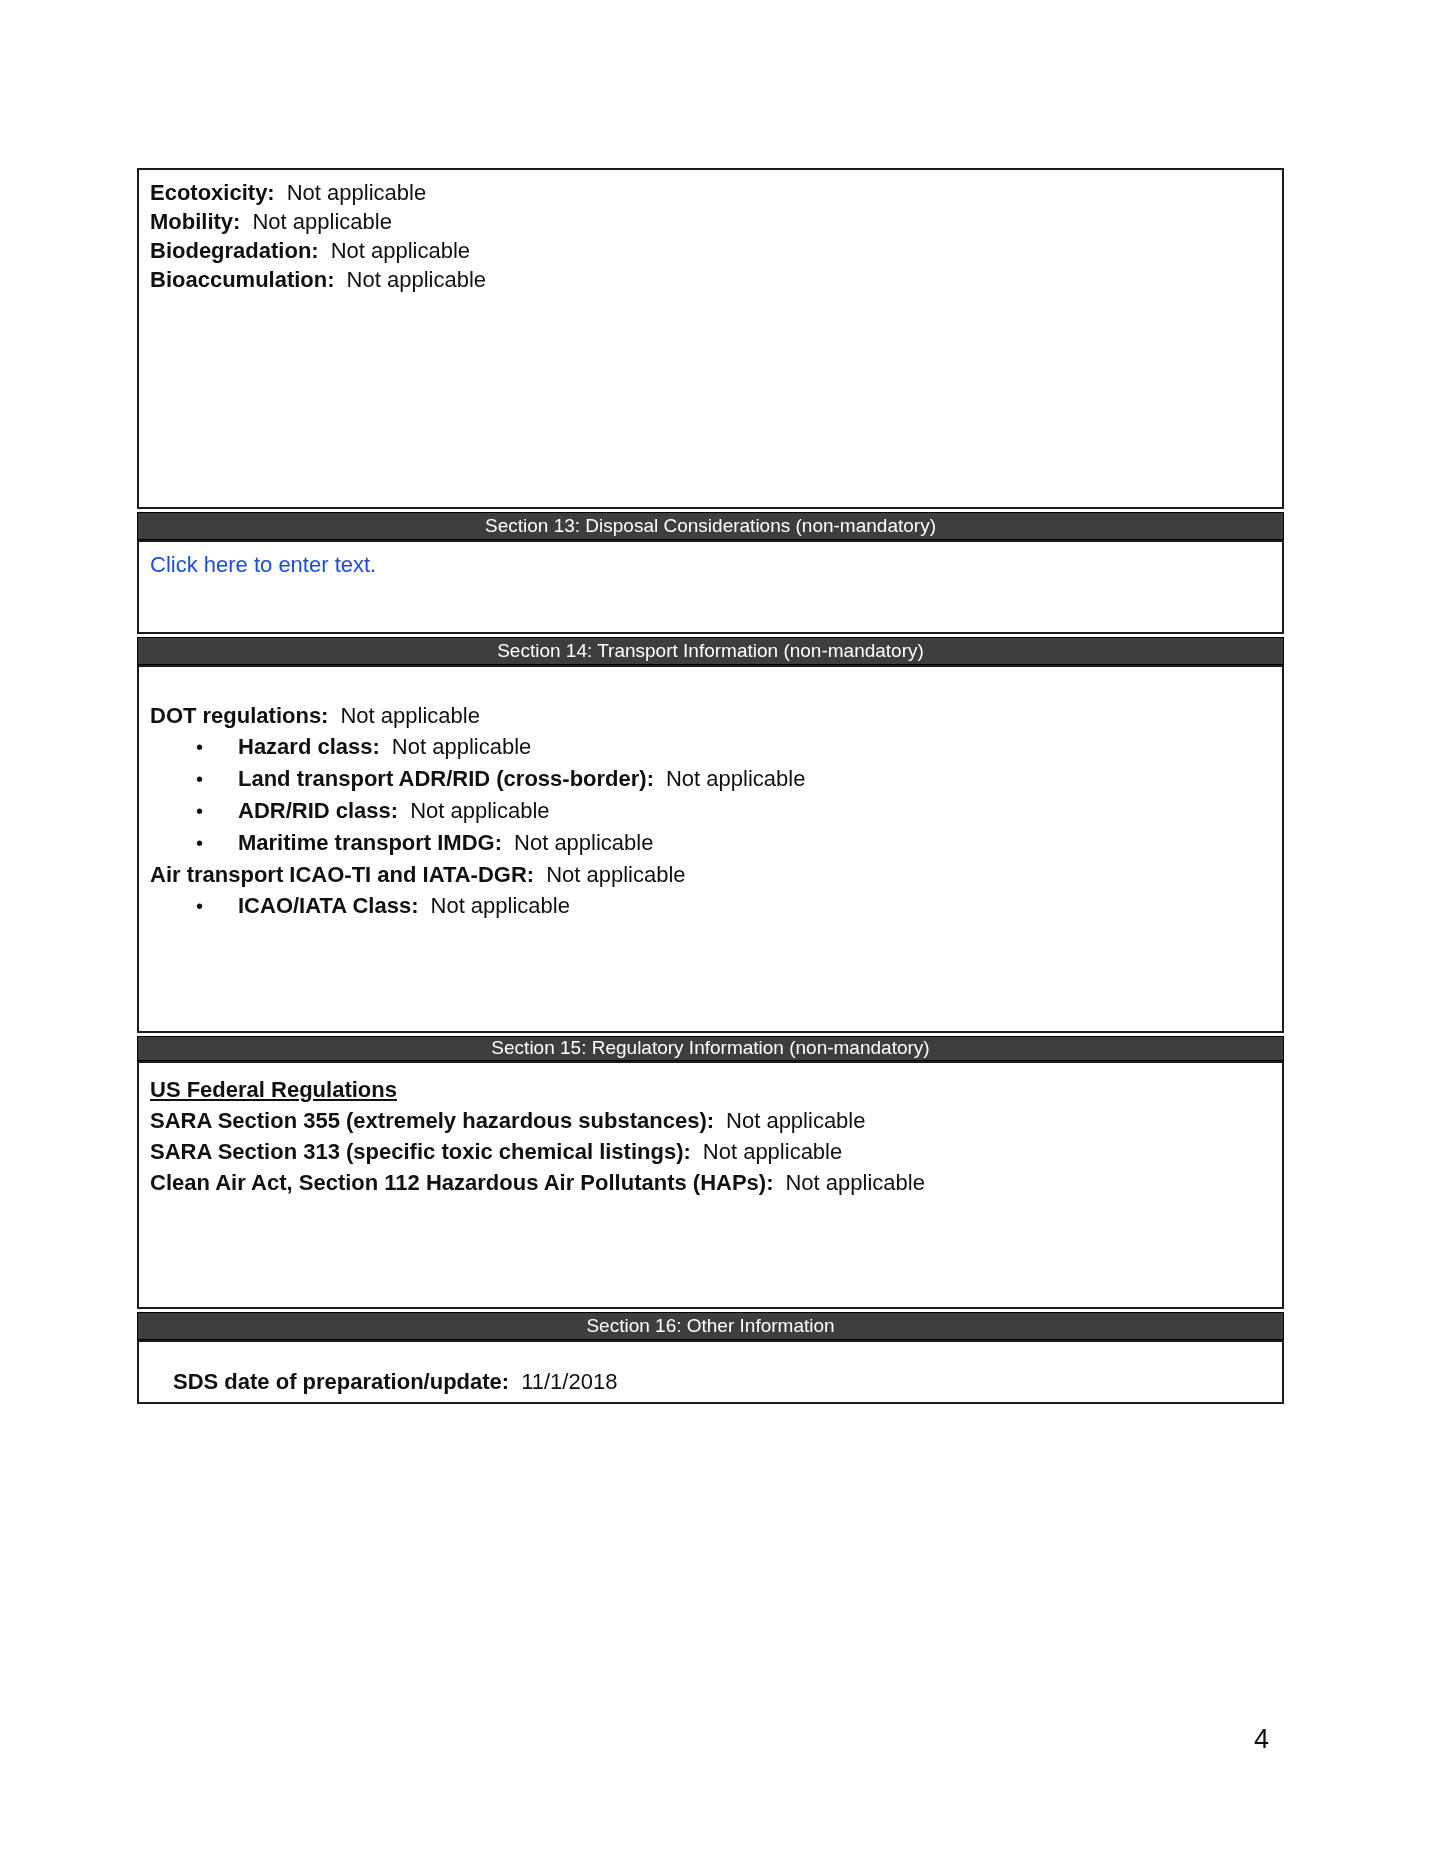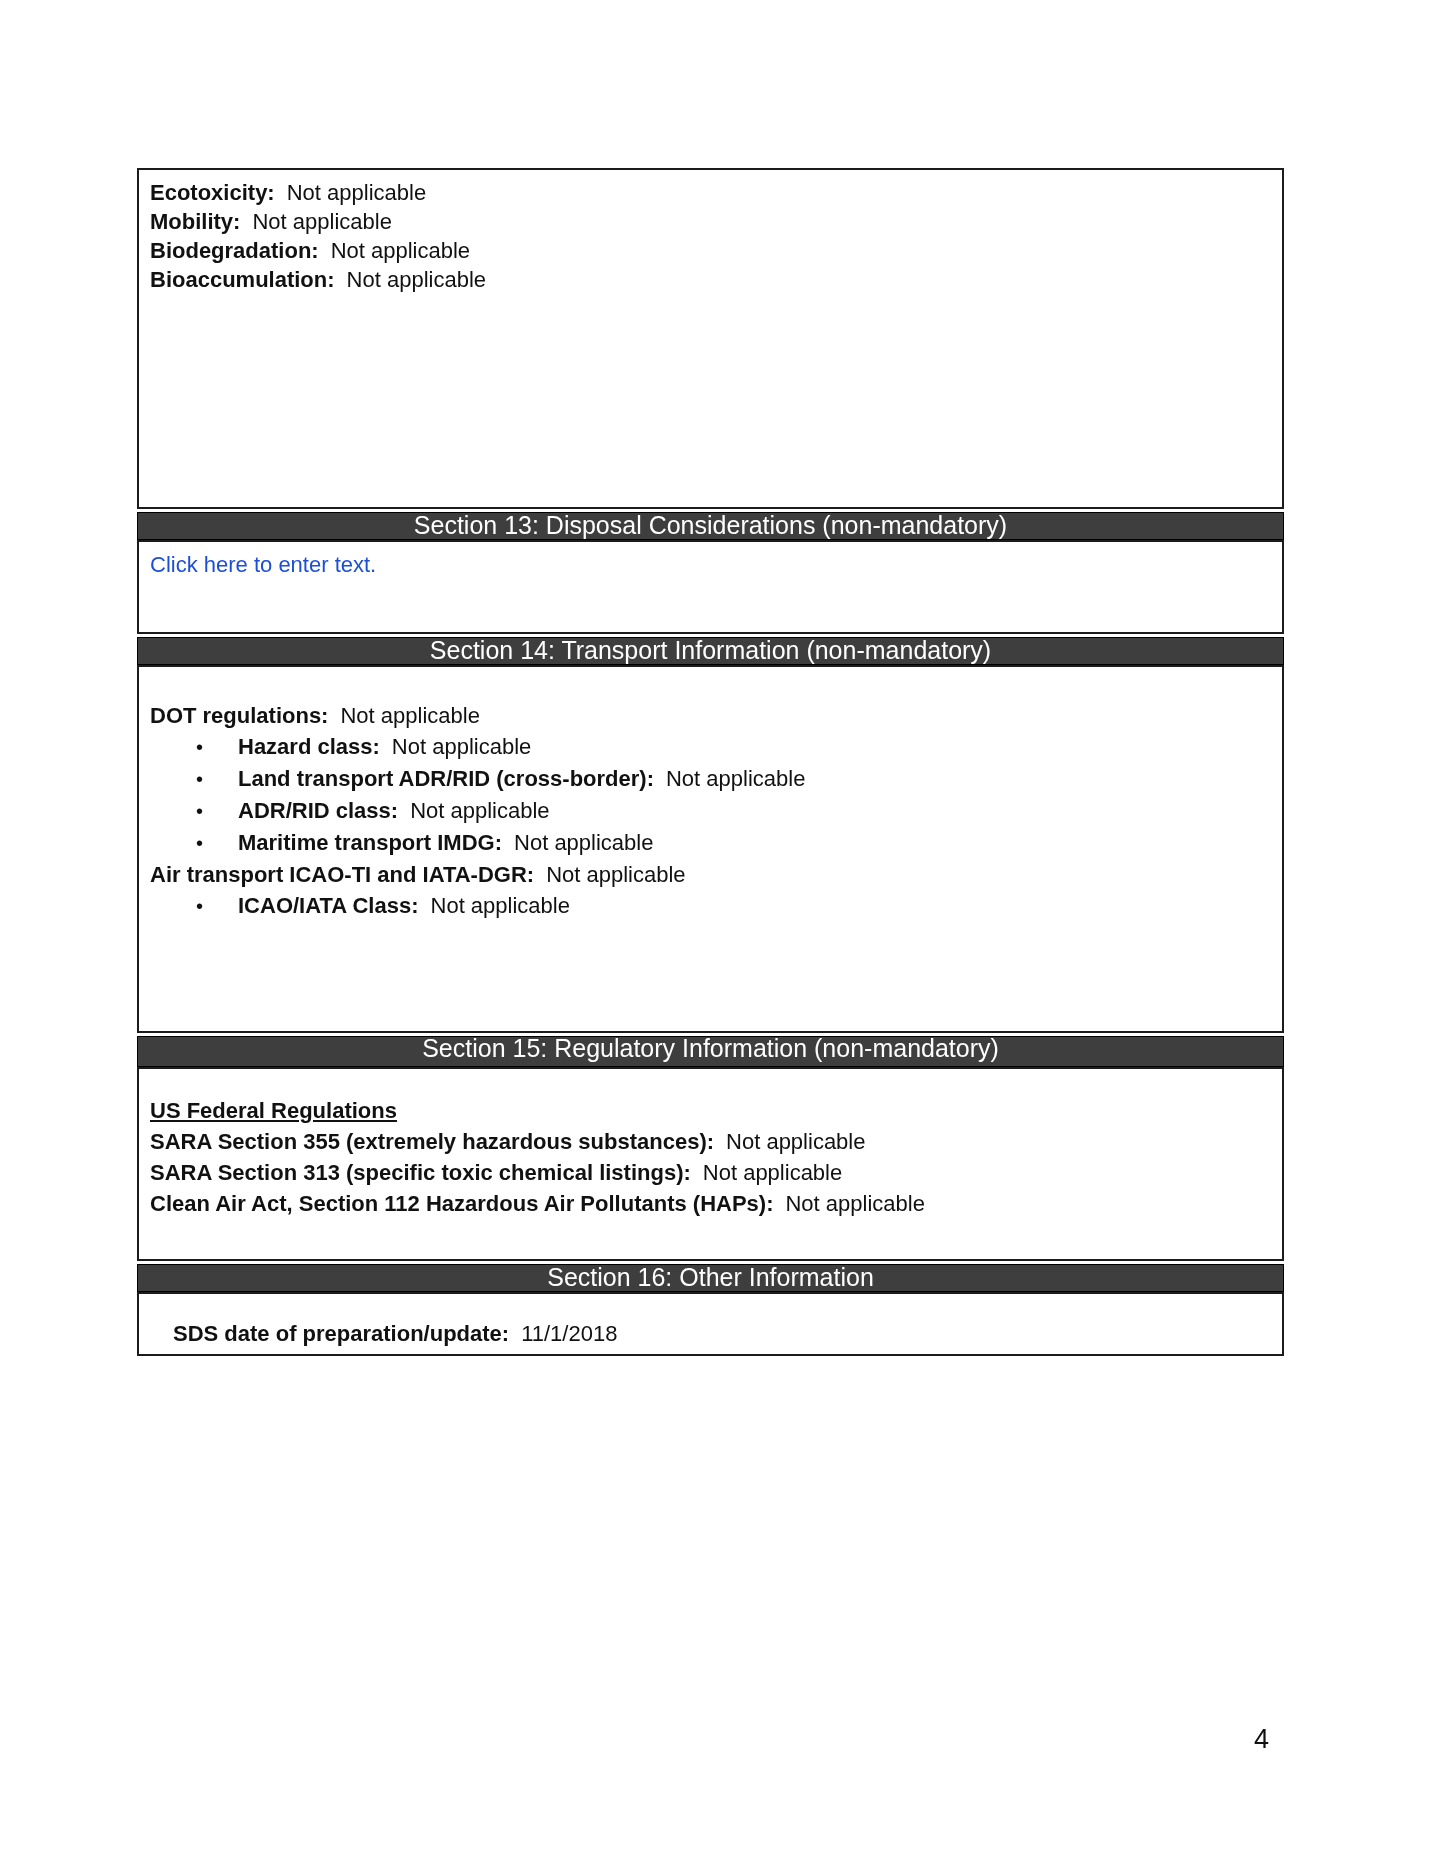--- a/index.html
+++ b/index.html
@@ -11,28 +11,28 @@
   .doc{
     position:absolute;left:137px;top:168px;width:1147px;
   }
   .box{
     box-sizing:border-box;border:2px solid #1c1c1c;background:#fff;
     font-size:22px;line-height:31px;padding:6px 14px 0 11px;
   }
   .hdr{
     box-sizing:border-box;height:28px;margin-top:3px;
     background:#3e3e3e;border:1px solid #000;color:#fff;
-    text-align:center;font-size:25px;line-height:25px;
+    text-align:center;font-size:19px;line-height:25px;
     font-weight:normal;
   }
-  .hdr15{height:31px;line-height:22px;}
+  .hdr15{height:25px;line-height:22px;}
   .boxA{height:341px;line-height:29px;padding-top:8px;}
   .boxB{height:94px;padding-top:7px;}
   .boxC{height:368px;padding-top:33px;}
-  .boxD{height:194px;padding-top:26px;}
+  .boxD{height:248px;padding-top:11px;}
   .boxE{height:64px;padding-top:25px;line-height:30px;padding-left:34px;}
   .b{font-weight:bold;}
   .lbl{font-weight:bold;margin-right:12px;}
   .u{text-decoration:underline;}
   .placeholder{color:#1d4ed8;}
   .bullet-line .bullet{
     display:inline-block;margin-left:46px;width:42px;
     font-size:20px;
   }
   .pagenum{

